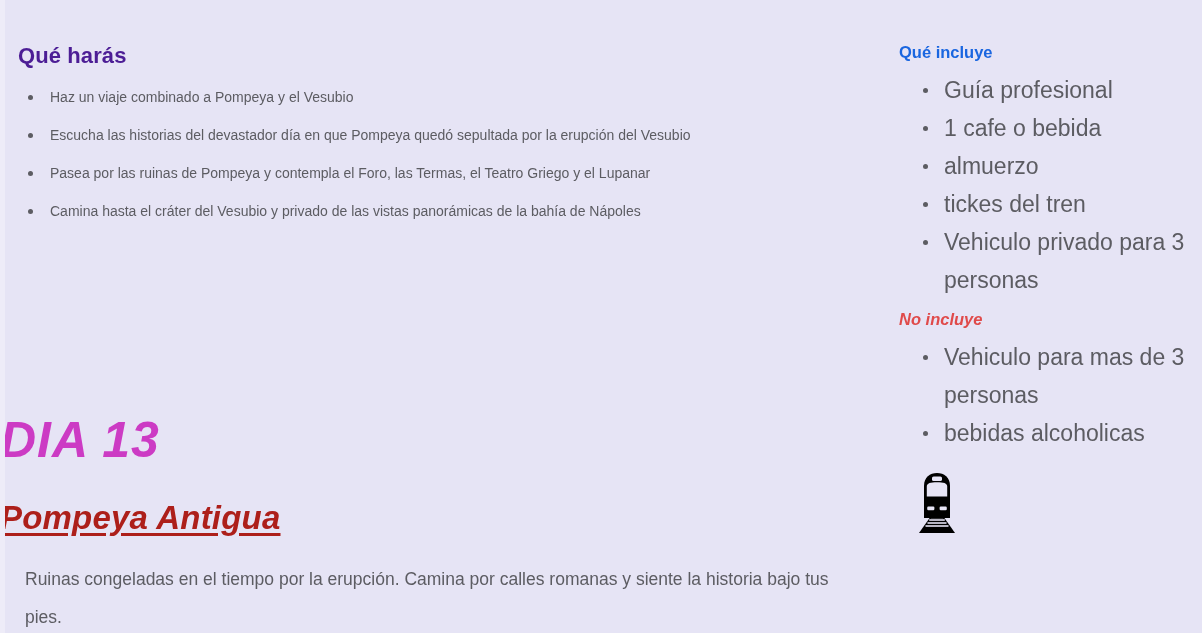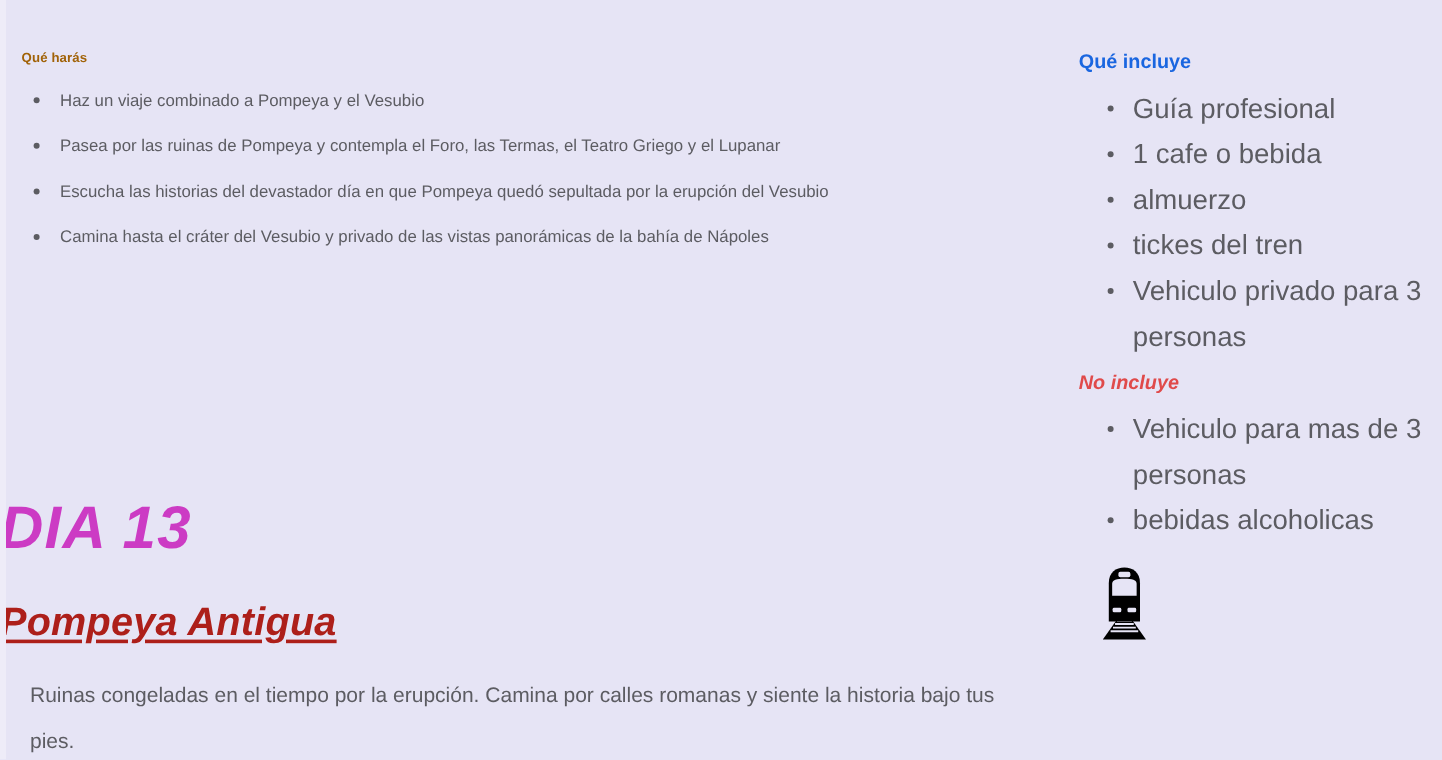--- a/index.html
+++ b/index.html
@@ -36,23 +36,23 @@
   .left-col {
     position: absolute;
     left: 0;
     top: 0;
     width: 855px;
     height: 633px;
     padding: 43px 22px 0 18px;
   }
 
   .section-heading {
-    font-size: 11px;
-    font-weight: bold;
-    color: #a16207;
+    font-size: 22px;
+    font-weight: bold;
+    color: #4c1d95;
     letter-spacing: 0.1px;
     margin-bottom: 9px;
   }
 
   ul.bullets {
     list-style: none;
     margin: 0;
     padding: 0;
   }
 
@@ -165,22 +165,22 @@
 <div class="page">
 
   <div class="left-edge-strip"></div>
 
   <div class="left-col">
 
     <div class="section-heading">Qué harás</div>
 
     <ul class="bullets">
       <li>Haz un viaje combinado a Pompeya y el Vesubio</li>
+      <li>Escucha las historias del devastador día en que Pompeya quedó sepultada por la erupción del Vesubio</li>
       <li>Pasea por las ruinas de Pompeya y contempla el Foro, las Termas, el Teatro Griego y el Lupanar</li>
-      <li>Escucha las historias del devastador día en que Pompeya quedó sepultada por la erupción del Vesubio</li>
       <li>Camina hasta el cráter del Vesubio y privado de las vistas panorámicas de la bahía de Nápoles</li>
     </ul>
   </div>
 
   <div class="center-block">
     <div class="day-title">DIA 13</div>
 
     <div class="subtitle">Pompeya Antigua</div>
 
     <div class="description">Ruinas congeladas en el tiempo por la erupción. Camina por calles romanas y siente la historia bajo tus pies.</div>

